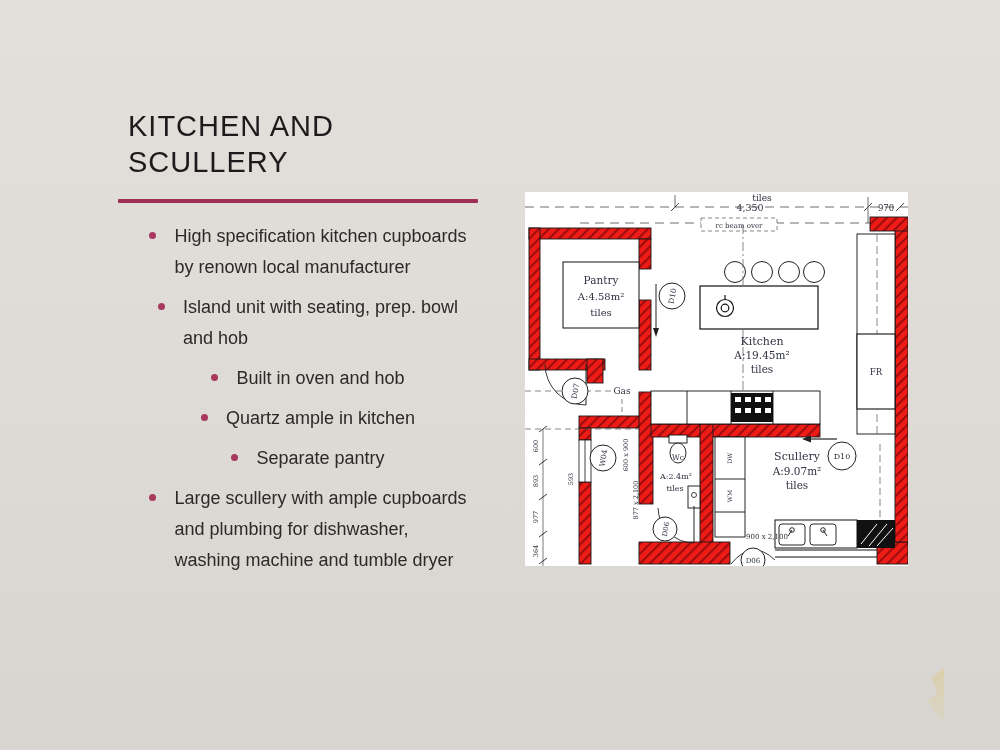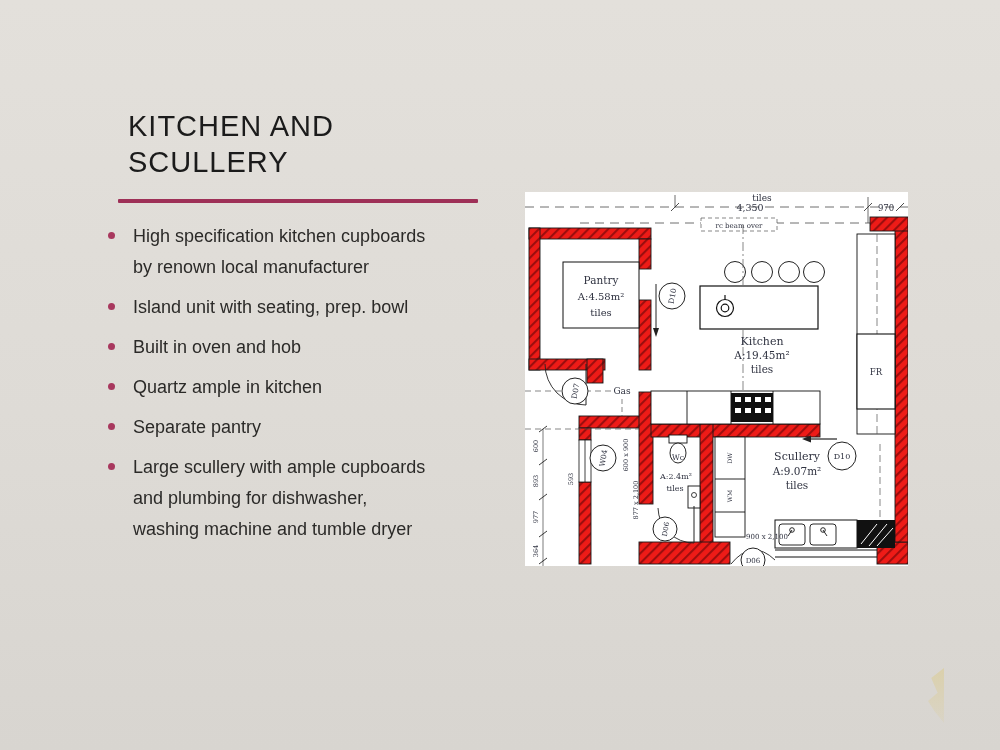--- a/index.html
+++ b/index.html
@@ -20,20 +20,21 @@
     position:absolute;left:118px;top:199px;width:360px;height:4px;
     background:#9e3057;border-radius:1px;
   }
   .bullets{
     position:absolute;left:108px;top:221px;width:400px;
     list-style:none;margin:0;padding:0;
   }
   .bullets li{
     display:flex;align-items:flex-start;
     margin-bottom:9px;
+    justify-content:center;
   }
   .dot{
     flex:0 0 auto;width:7px;height:7px;border-radius:50%;
     background:#a8385e;margin:11px 18px 0 0;
   }
   .btext{color:#2b2a28;font-size:18px;line-height:31px;}
   .btext span{display:block;}
   .plan{
     position:absolute;left:525px;top:192px;width:383px;height:374px;
     background:#ffffff;
@@ -65,20 +66,21 @@
       <span class="dot"></span>
       <span class="btext">
         <span>High specification kitchen cupboards</span>
         <span>by renown local manufacturer</span>
       </span>
     </li>
     <li>
       <span class="dot"></span>
       <span class="btext">
         <span>Island unit with seating, prep. bowl</span>
+        <span>and hob</span>
       </span>
     </li>
     <li>
       <span class="dot"></span>
       <span class="btext">
         <span>Built in oven and hob</span>
       </span>
     </li>
     <li>
       <span class="dot"></span>

